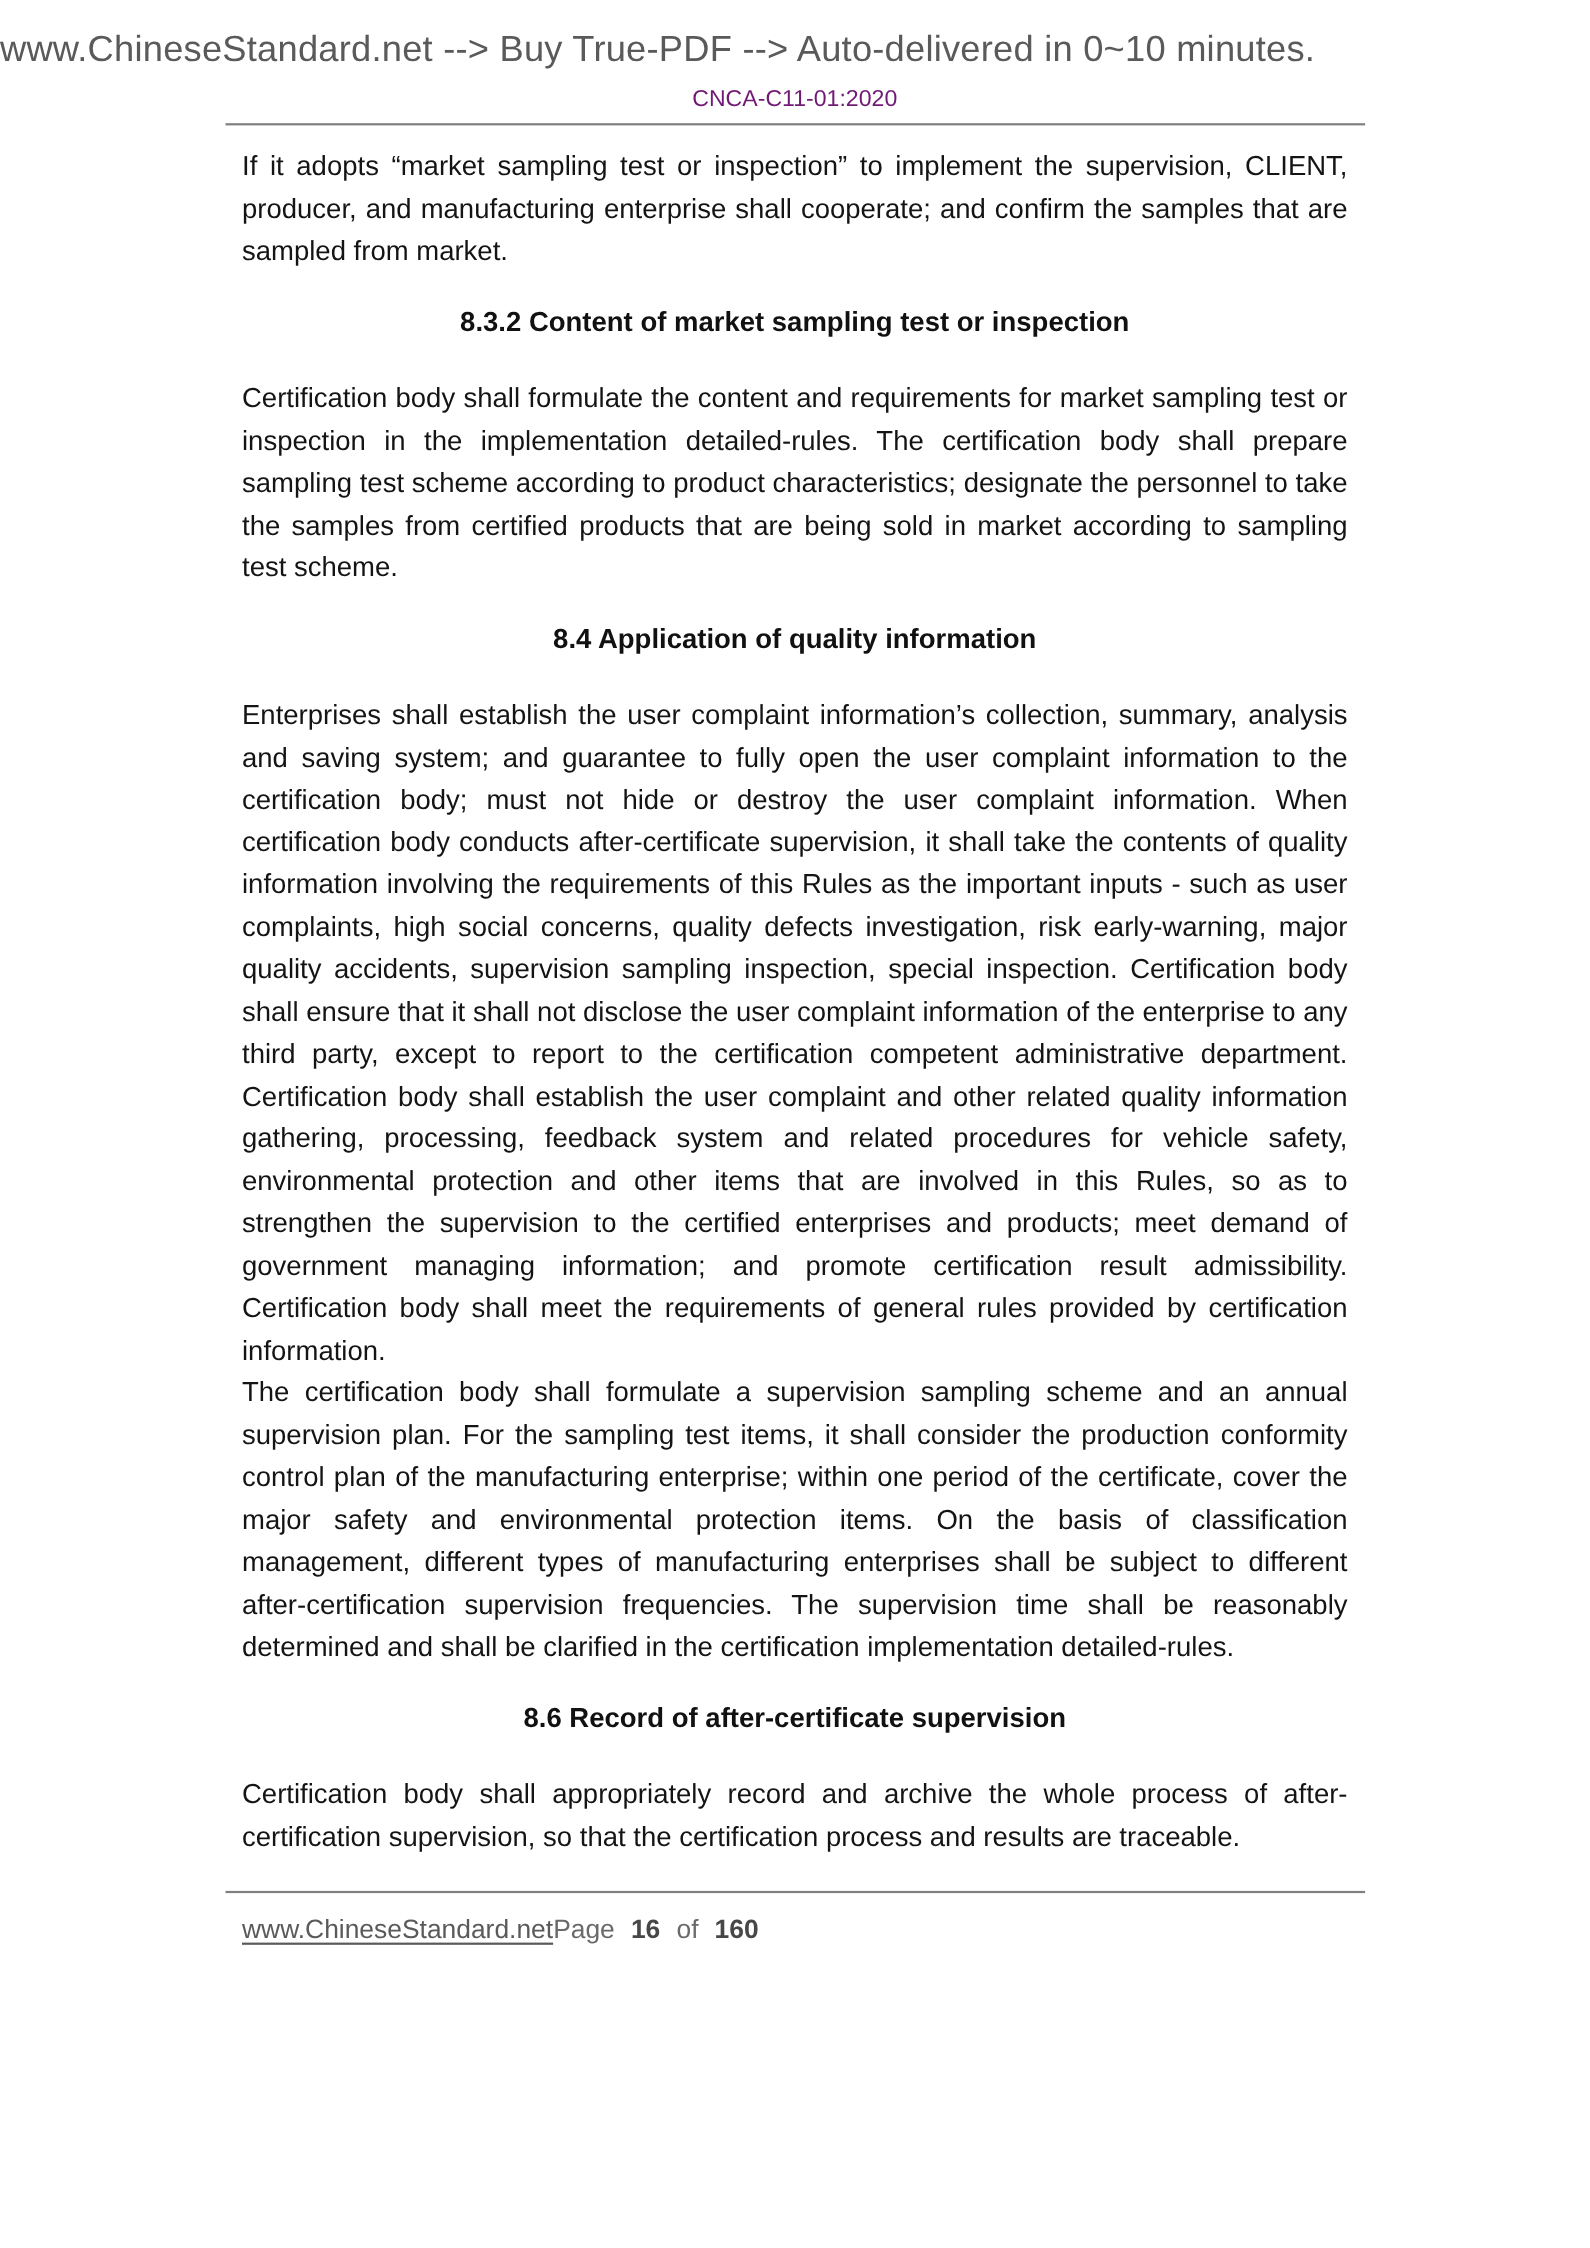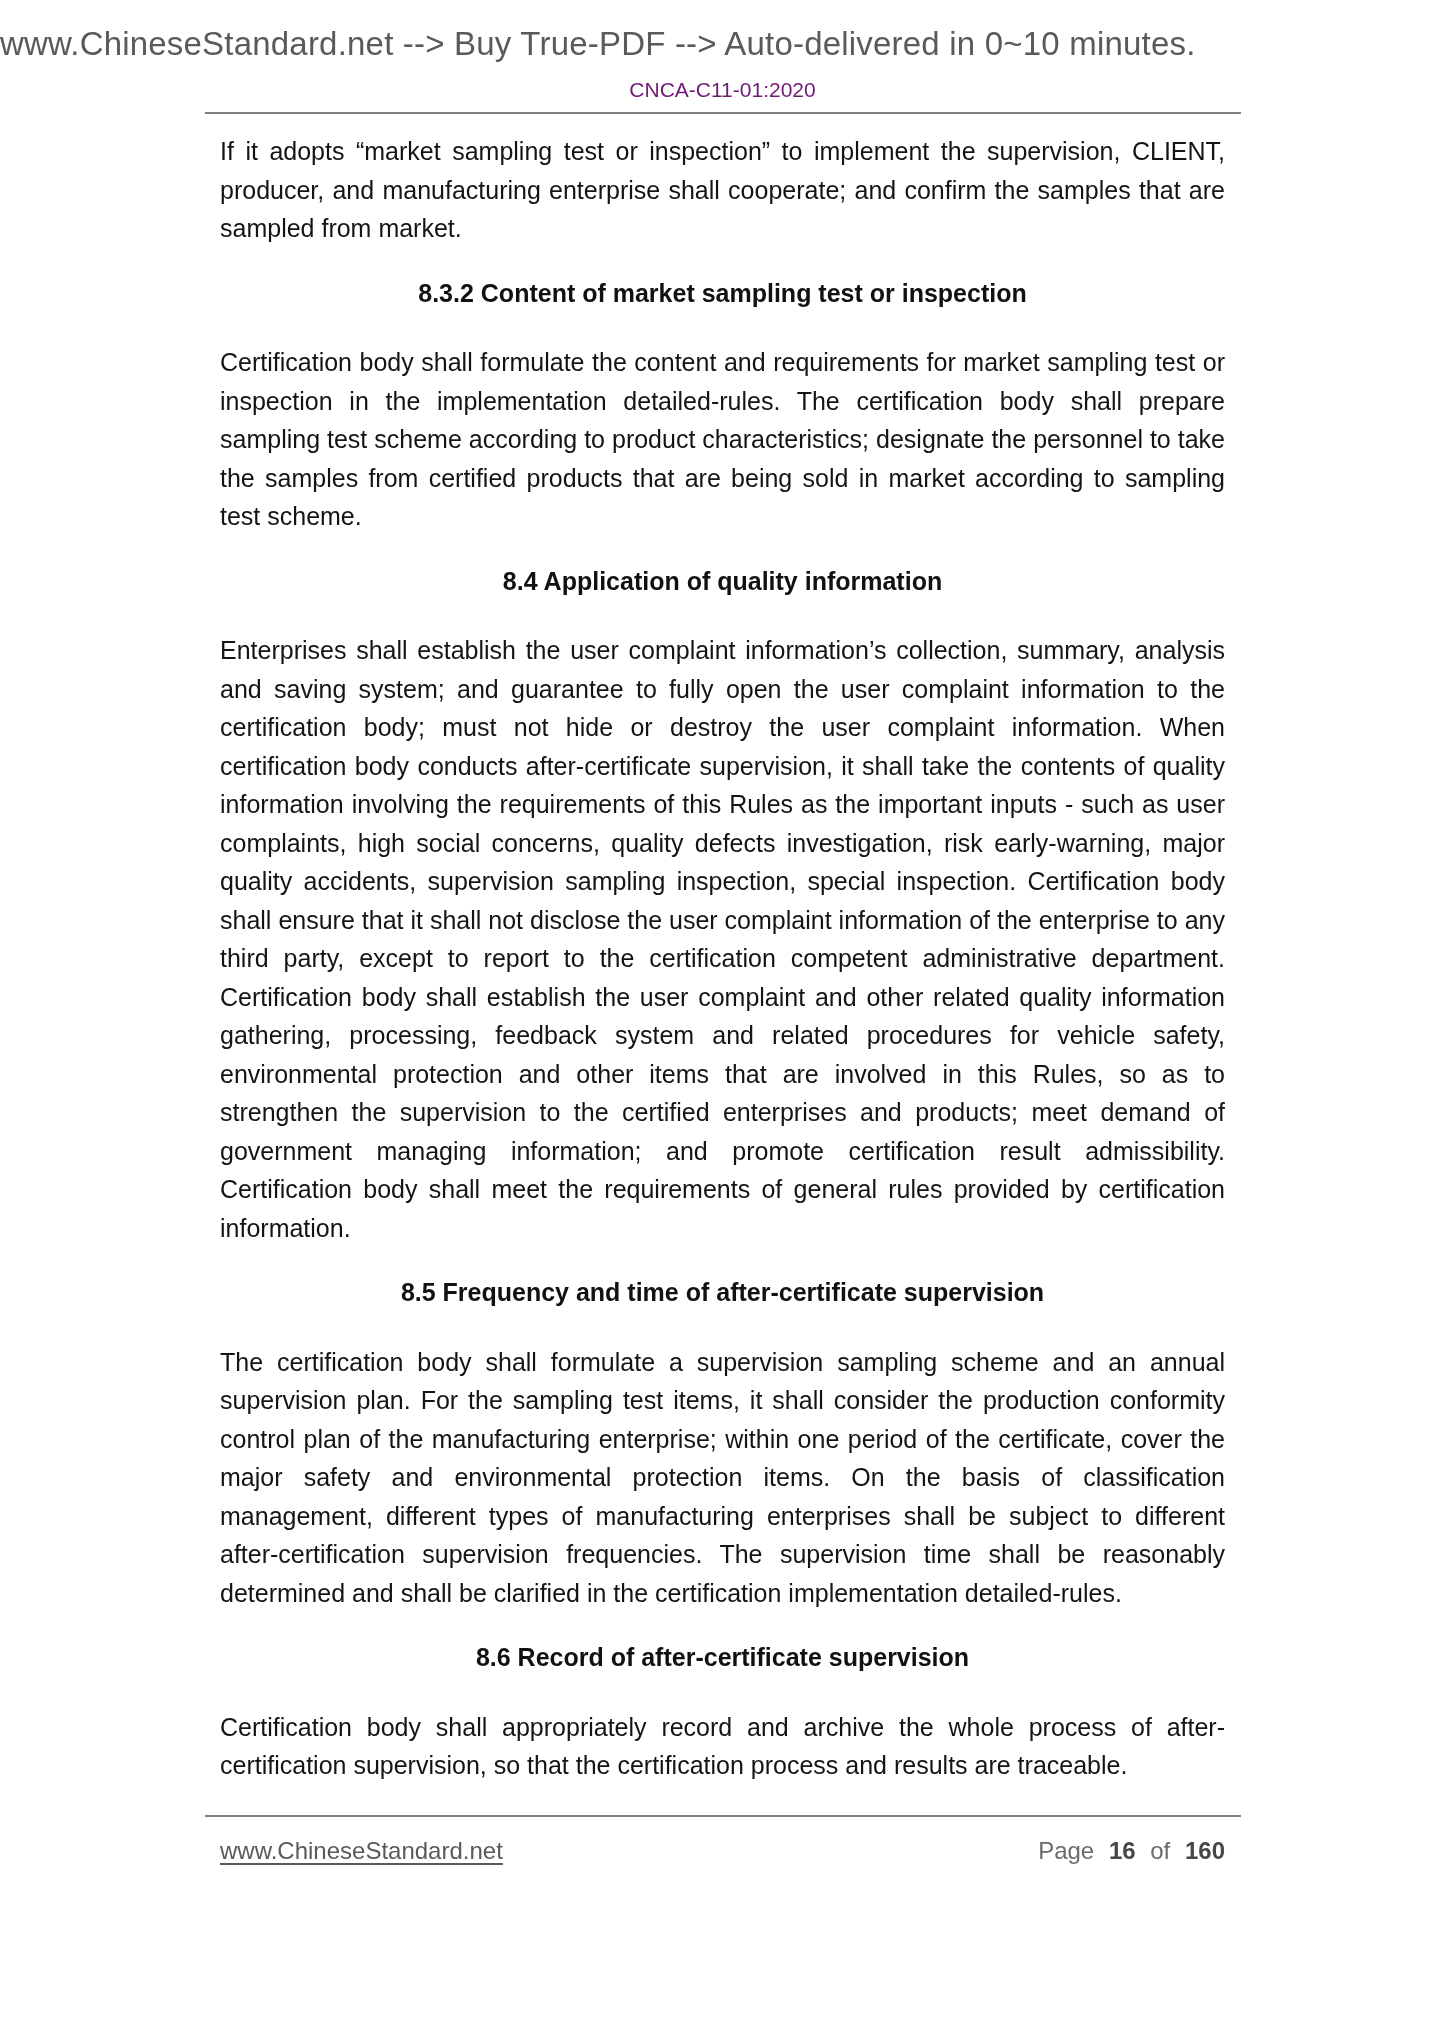--- a/index.html
+++ b/index.html
@@ -52,21 +52,20 @@
   .heading{
     margin:26px 0 31px 0;
     font-weight:bold;
     text-align:center;
     color:#111111;
   }
   .footer{
     width:1005px;
     margin:20px auto 0 auto;
     display:flex;
-    justify-content:space-between;
     align-items:baseline;
     font-size:24px;
     line-height:28px;
   }
   .site{
     color:#5a5a5a;
     text-decoration:underline;
     text-decoration-thickness:2px;
     text-underline-offset:4px;
     cursor:pointer;
@@ -83,21 +82,20 @@
   <div class="promo">www.ChineseStandard.net --&gt; Buy True-PDF --&gt; Auto-delivered in 0~10 minutes.</div>
   <div class="stdcode">CNCA-C11-01:2020</div>
   <div class="rule rule-top"></div>
 
   <div class="textcol" id="blocks">
       <p class="para">If it adopts “market sampling test or inspection” to implement the supervision, CLIENT, producer, and manufacturing enterprise shall cooperate; and confirm the samples that are sampled from market.</p>
       <div class="heading">8.3.2 Content of market sampling test or inspection</div>
       <p class="para">Certification body shall formulate the content and requirements for market sampling test or inspection in the implementation detailed-rules. The certification body shall prepare sampling test scheme according to product characteristics; designate the personnel to take the samples from certified products that are being sold in market according to sampling test scheme.</p>
       <div class="heading">8.4 Application of quality information</div>
       <p class="para">Enterprises shall establish the user complaint information’s collection, summary, analysis and saving system; and guarantee to fully open the user complaint information to the certification body; must not hide or destroy the user complaint information. When certification body conducts after-certificate supervision, it shall take the contents of quality information involving the requirements of this Rules as the important inputs - such as user complaints, high social concerns, quality defects investigation, risk early-warning, major quality accidents, supervision sampling inspection, special inspection. Certification body shall ensure that it shall not disclose the user complaint information of the enterprise to any third party, except to report to the certification competent administrative department. Certification body shall establish the user complaint and other related quality information gathering, processing, feedback system and related procedures for vehicle safety, environmental protection and other items that are involved in this Rules, so as to strengthen the supervision to the certified enterprises and products; meet demand of government managing information; and promote certification result admissibility. Certification body shall meet the requirements of general rules provided by certification information.</p>
-      <div class="heading">8.5 Frequency and time of after-certificate supervision</div>
       <p class="para">The certification body shall formulate a supervision sampling scheme and an annual supervision plan. For the sampling test items, it shall consider the production conformity control plan of the manufacturing enterprise; within one period of the certificate, cover the major safety and environmental protection items. On the basis of classification management, different types of manufacturing enterprises shall be subject to different after-certification supervision frequencies. The supervision time shall be reasonably determined and shall be clarified in the certification implementation detailed-rules.</p>
       <div class="heading">8.6 Record of after-certificate supervision</div>
       <p class="para">Certification body shall appropriately record and archive the whole process of after-certification supervision, so that the certification process and results are traceable.</p>
     </div>
 
   <div class="rule rule-bottom"></div>
   <div class="footer">
     <a class="site">www.ChineseStandard.net</a>
     <div class="pageinfo">
       <span>Page</span>

